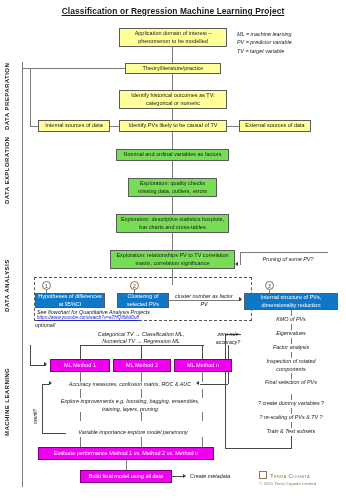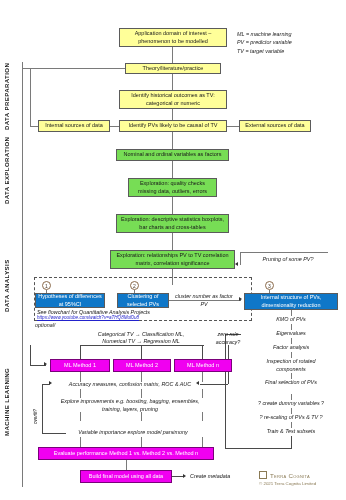--- a/index.html
+++ b/index.html
@@ -70,20 +70,21 @@
   
   .logo-text{font-size:6.2px;color:#8a7a55;letter-spacing:.3px;font-variant:small-caps;white-space:nowrap;}
   .logo-copy{font-size:4.4px;color:#8a7a55;white-space:nowrap;}
   .logo-mark{width:6px;height:6px;border:0.8px solid #8a7a55;display:inline-block;}
 </style>
 </head>
 <body>
 
 <div id="canvas">
 
+  <div class="abs title">Classification or Regression Machine Learning Project</div>
 
   <div class="abs legend">
     <div>ML = machine learning</div>
     <div>PV = predictor variable</div>
     <div>TV = target variable</div>
   </div>
 
   <div class="abs vlabel" style="left:4px;top:68px;height:62px;width:10px;">DATA PREPARATION</div>
   <div class="abs vlabel" style="left:4px;top:138px;height:66px;width:10px;">DATA EXPLORATION</div>
   <div class="abs vlabel" style="left:4px;top:256px;height:60px;width:10px;">DATA ANALYSIS</div>

